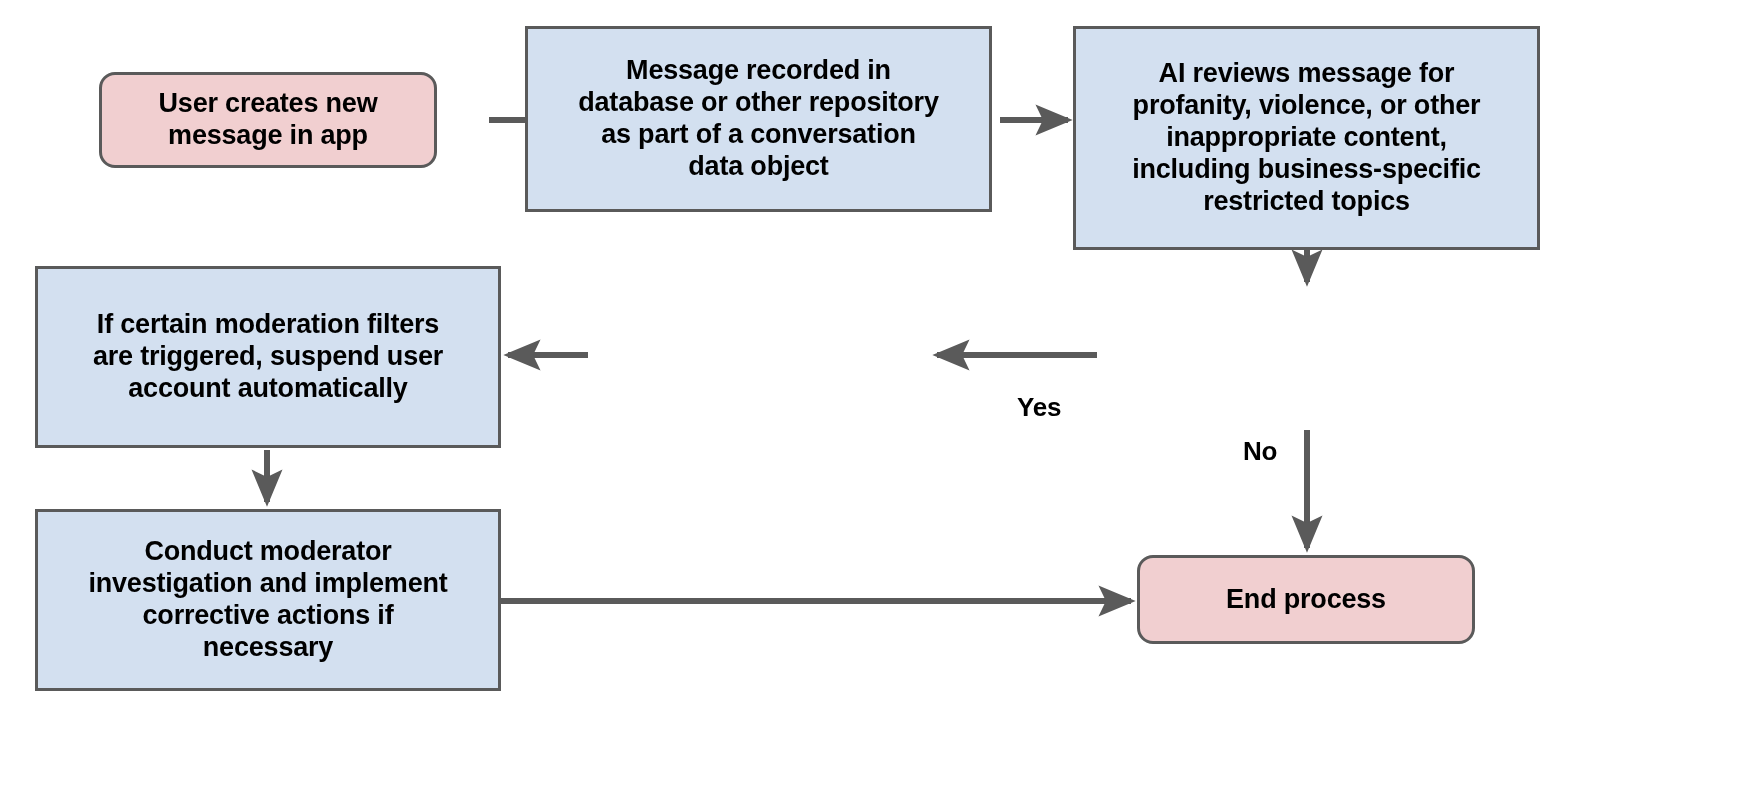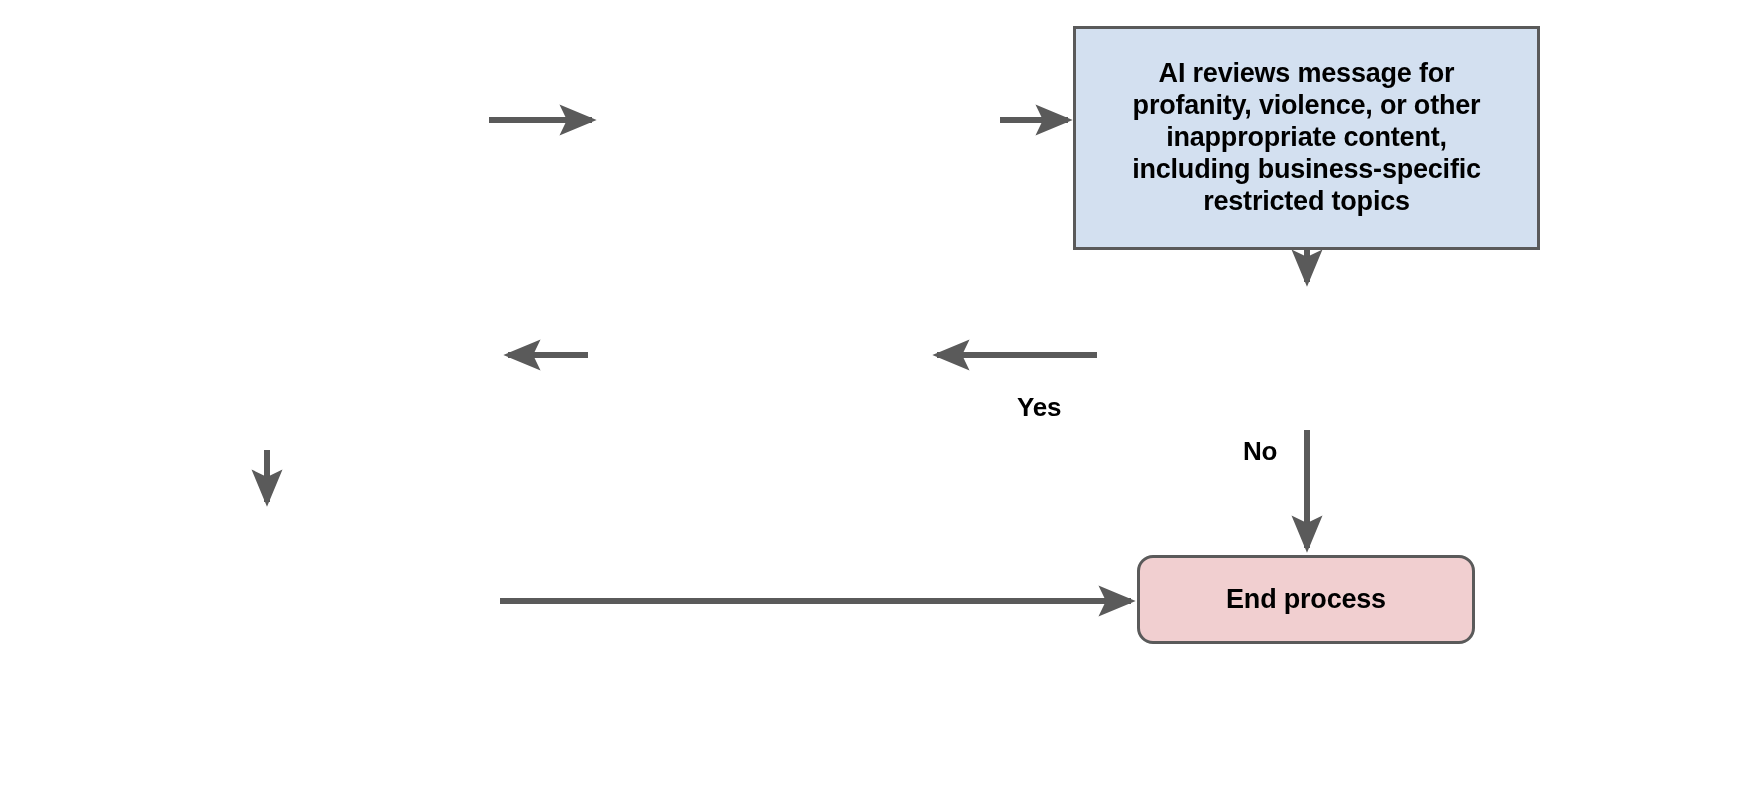--- a/index.html
+++ b/index.html
@@ -123,35 +123,56 @@
 
     <g>
       <line x1="267" y1="450" x2="267" y2="502" stroke="#5a5a5a" stroke-width="6" marker-end="url(#arrow)"></line>
     </g>
 
     <g>
       <line x1="500" y1="601" x2="1131" y2="601" stroke="#5a5a5a" stroke-width="6" marker-end="url(#arrow)"></line>
     </g>
   </svg>
 
+  <div class="node terminator" style="left:99px; top:72px; width:338px; height:96px;">
+    <span class="txt">User creates new
+message in app</span>
+  </div>
 
+  <div class="node process" style="left:525px; top:26px; width:467px; height:186px;">
+    <span class="txt">Message recorded in
+database or other repository
+as part of a conversation
+data object</span>
+  </div>
 
   <div class="node process" style="left:1073px; top:26px; width:467px; height:224px;">
     <span class="txt">AI reviews message for
 profanity, violence, or other
 inappropriate content,
 including business-specific
 restricted topics</span>
   </div>
 
 
   <div class="edge-label" style="left:1017px; top:368px;margin-top:24px;">Yes</div>
 
   <div class="edge-label" style="left:1243px; top:436px;">No</div>
 
 
+  <div class="node process" style="left:35px; top:266px; width:466px; height:182px;">
+    <span class="txt">If certain moderation filters
+are triggered, suspend user
+account automatically</span>
+  </div>
 
+  <div class="node process" style="left:35px; top:509px; width:466px; height:182px;">
+    <span class="txt">Conduct moderator
+investigation and implement
+corrective actions if
+necessary</span>
+  </div>
 
   <div class="node terminator" style="left:1137px; top:555px; width:338px; height:89px;">
     <span class="txt">End process</span>
   </div>
 
 </div>
 
 </body></html>

